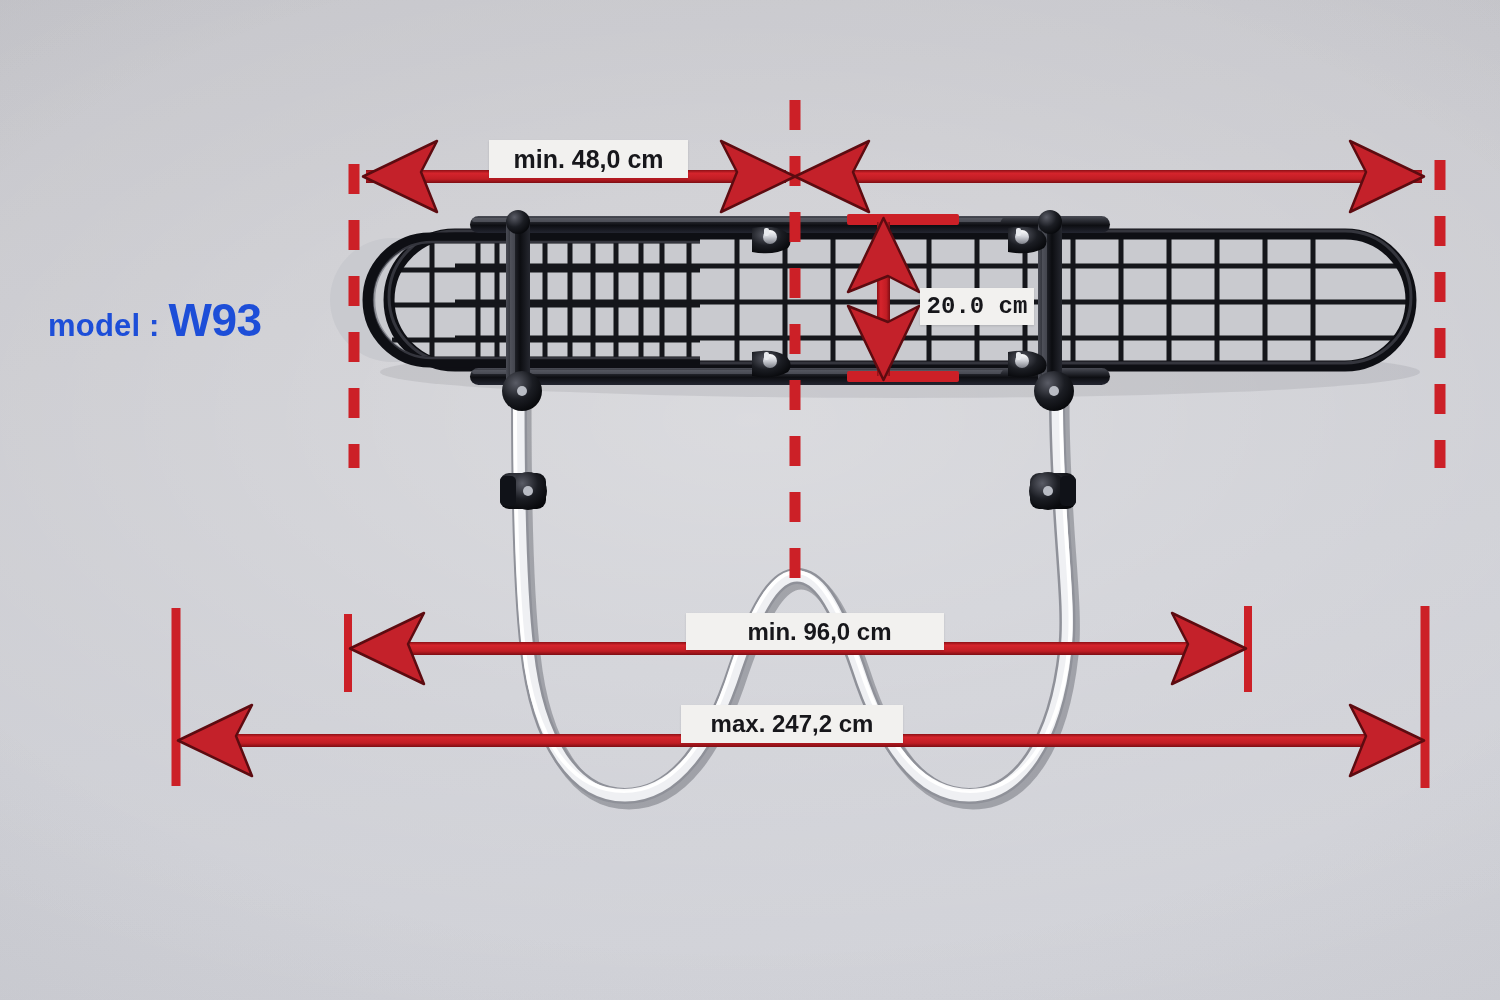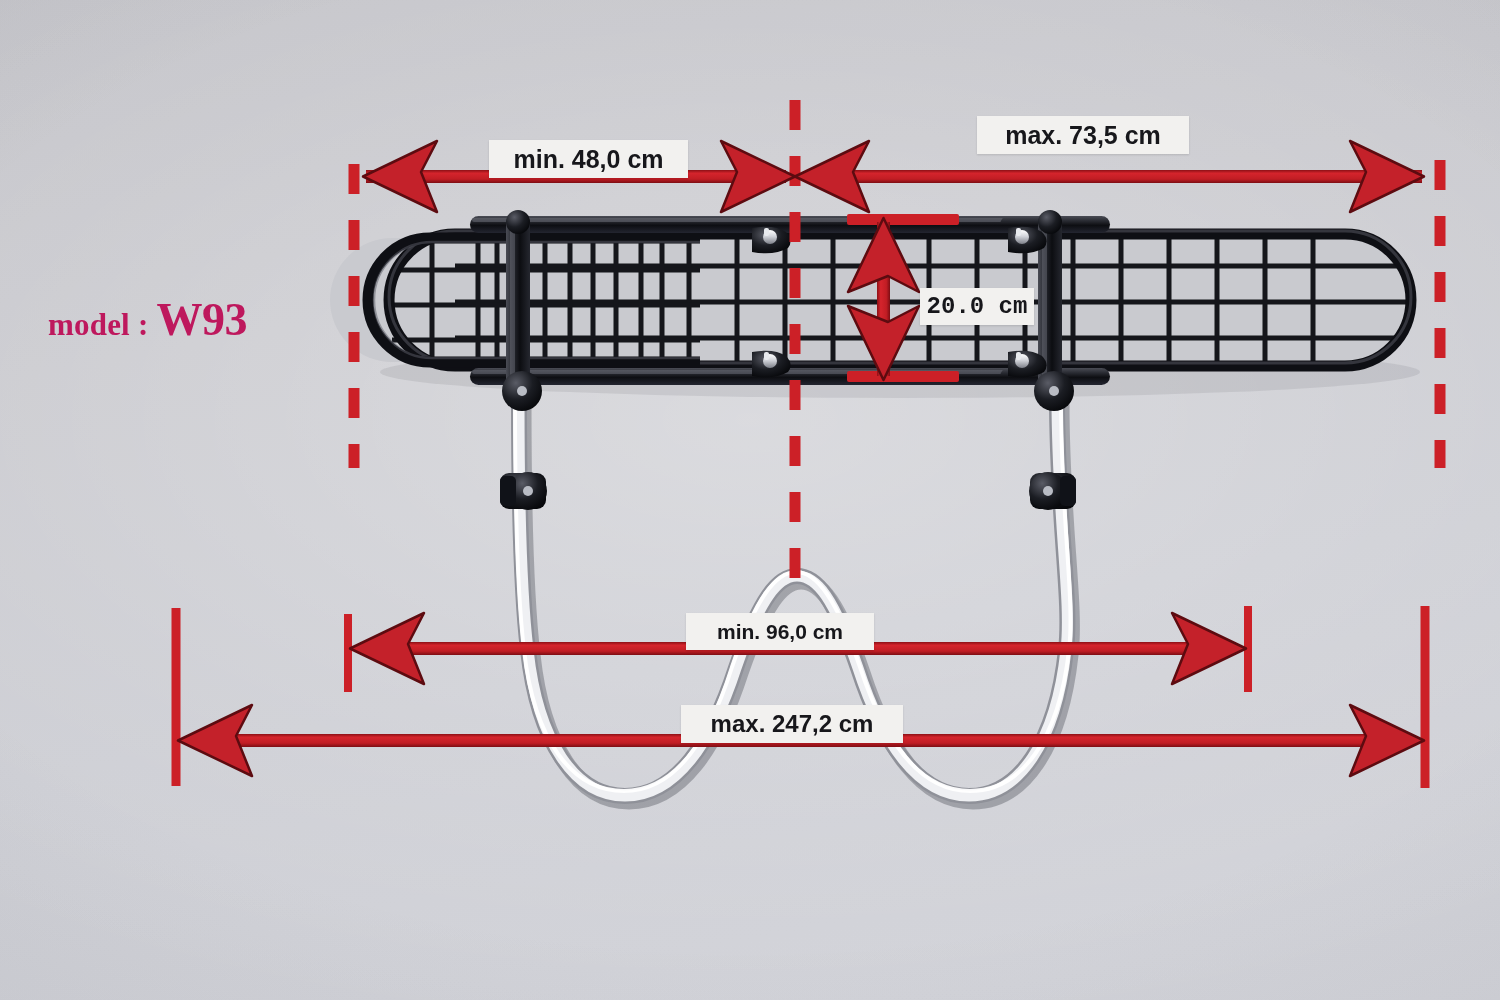--- a/index.html
+++ b/index.html
@@ -15,32 +15,32 @@
   .bg{position:absolute;inset:0;
       background:
         radial-gradient(120% 90% at 50% 42%, rgba(255,255,255,.30) 0%, rgba(255,255,255,.10) 42%, rgba(255,255,255,0) 70%),
         linear-gradient(170deg,#c4c4c9 0%,#c9c9ce 30%,#cdced4 62%,#d2d3d9 100%);
   }
   .bg-vignette{position:absolute;inset:0;
       background:radial-gradient(130% 110% at 50% 45%, rgba(0,0,0,0) 45%, rgba(60,62,72,.14) 100%);}
 
   
   .model-label{position:absolute;left:48px;top:293px;white-space:nowrap;
-      font-size:31px;font-weight:700;color:#be185d;letter-spacing:.2px;font-family:Liberation Serif, serif;}
+      font-size:31px;font-weight:700;color:#1d4ed8;letter-spacing:.2px;}
   .model-label .big{font-size:46px;font-weight:800;letter-spacing:-.5px;}
 
   
   .chip{position:absolute;background:#f2f1ef;color:#17171b;
       font-weight:700;white-space:nowrap;line-height:1;
       display:flex;align-items:center;justify-content:center;
       box-shadow:0 1px 2px rgba(0,0,0,.13);}
   .chip.t1{left:489px;top:116px;width:199px;height:38px;font-size:25px;margin-top:24px;}
   .chip.t2{left:977px;top:116px;width:212px;height:38px;font-size:25px;}
   .chip.v1{left:920px;top:288px;width:114px;height:37px;font-size:24px;font-family:Liberation Mono, monospace;}
-  .chip.b1{left:686px;top:613px;width:188px;height:37px;font-size:21px;}
+  .chip.b1{left:686px;top:613px;width:249px;height:37px;font-size:24px;padding-left:9px;}
   .chip.b2{left:681px;top:705px;width:222px;height:38px;font-size:24px;}
 
   svg{position:absolute;left:0;top:0;width:1500px;height:1000px;overflow:visible;}
   .layer-prod{z-index:2;}
   .layer-dim{z-index:3;}
   .layer-chip{z-index:4;}
 </style>
 </head>
 <body>
 
@@ -306,18 +306,17 @@
       <path d="M 1424 740.5 L 1350 705 L 1366 736 L 1350 776 Z" fill="#c4212a" stroke="#5d0b10" stroke-width="2.5" stroke-linejoin="round"></path>
     </g>
   </svg>
 
   <div class="model-label">
     <span>model :</span>
     <span class="big">W93</span>
   </div>
 
   <div class="chip t1 layer-chip">min. 48,0 cm</div>
-  <div class="chip t2 layer-chip">max. 73,5 cm</div>
   <div class="chip v1 layer-chip">20.0 cm</div>
   <div class="chip b1 layer-chip">min. 96,0 cm</div>
   <div class="chip b2 layer-chip">max. 247,2 cm</div>
 
 </div>
 
 </body></html>

